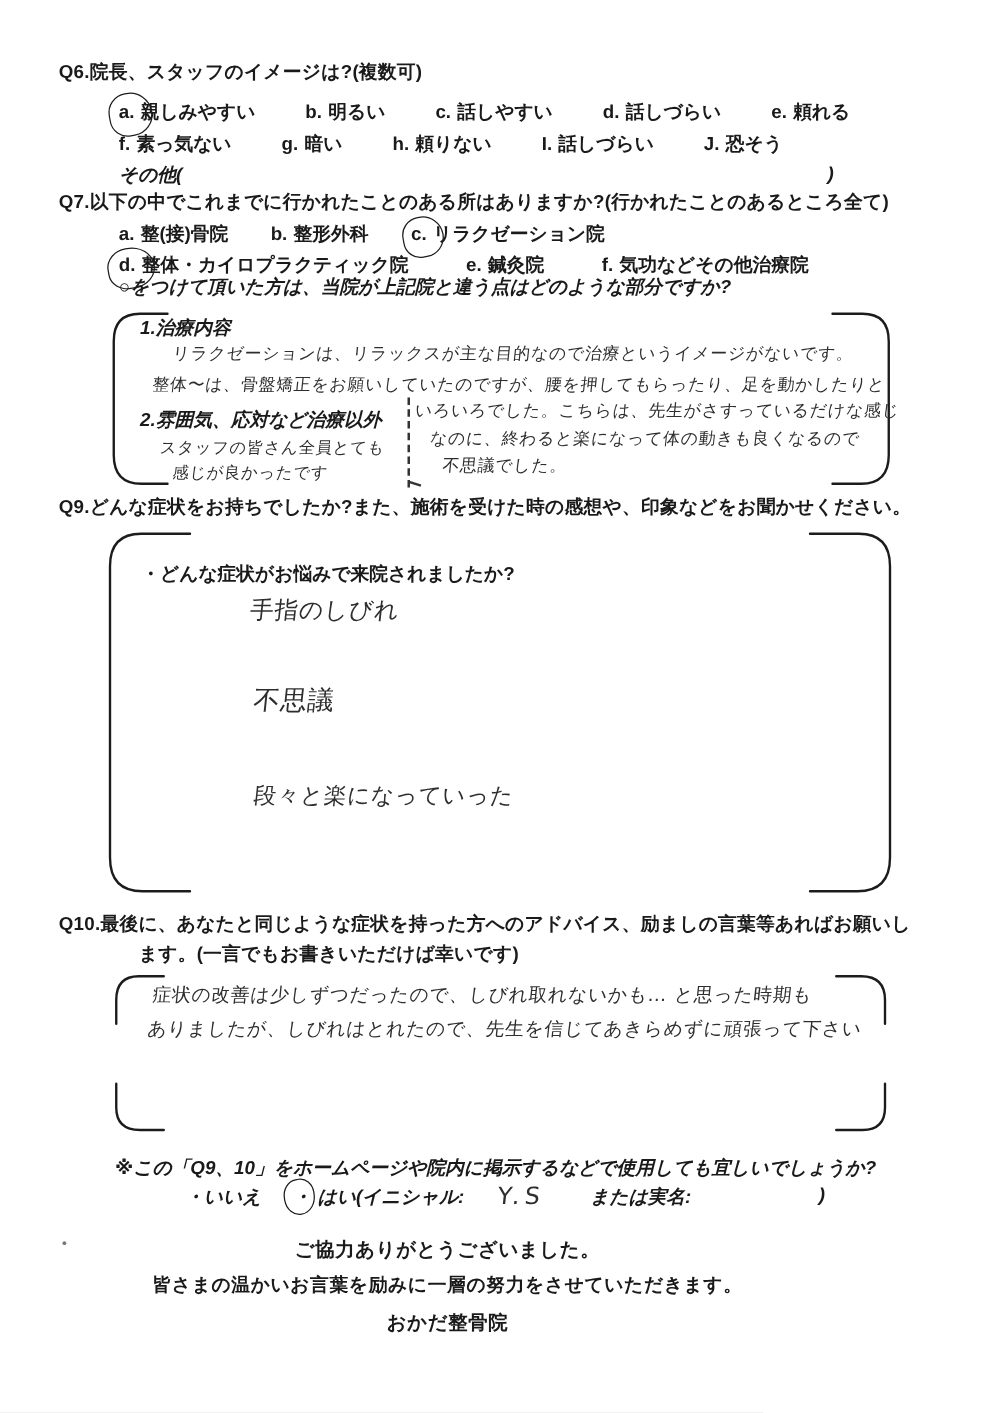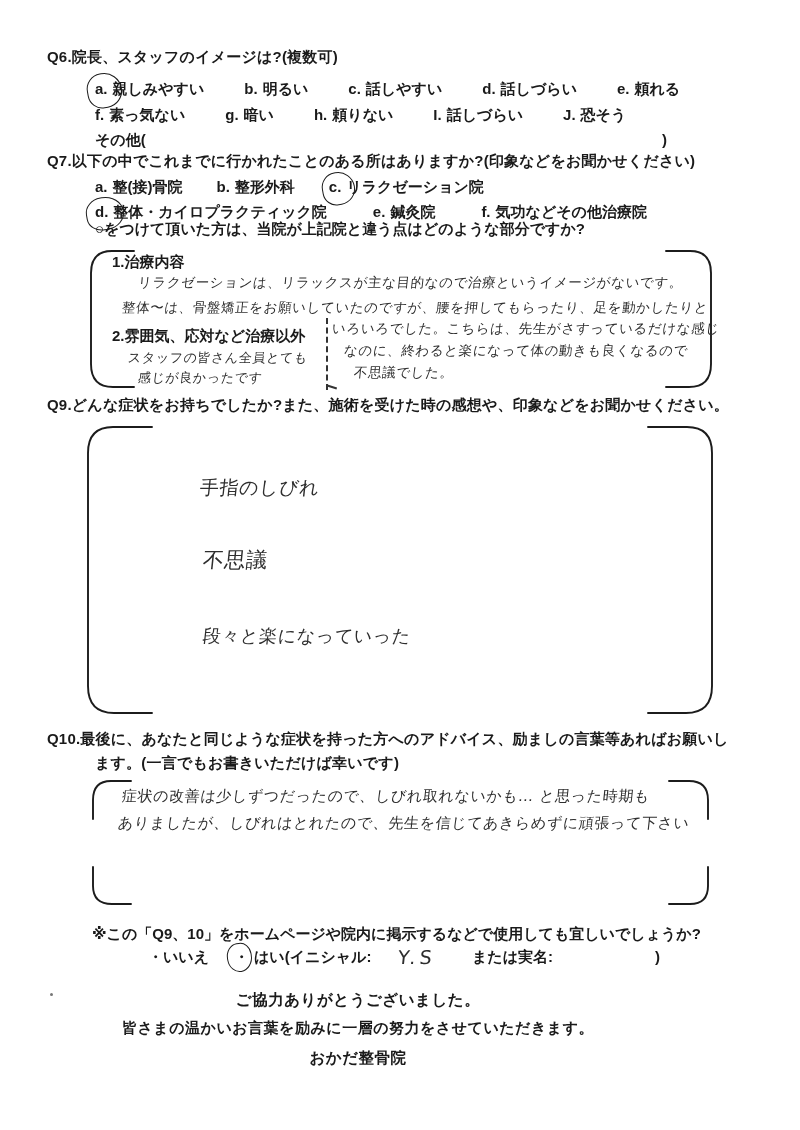--- a/index.html
+++ b/index.html
@@ -2,21 +2,21 @@
 <html><head>
 <meta charset="utf-8">
 <style>
   html,body{margin:0;padding:0;background:#e8e8e8;}
   #page{
     position:relative;width:800px;height:1130px;background:#ffffff;
     font-family:"Liberation Sans","DejaVu Sans",sans-serif;
     color:#1a1a1a;overflow:hidden;margin:0 auto;
   }
   .abs{position:absolute;white-space:nowrap;}
-  .b{font-weight:700;}
+  .b{font-weight:700;font-style:italic;}
   .q-heading{font-size:15px;font-weight:700;letter-spacing:0.2px;}
   .opt-row{position:absolute;display:flex;white-space:nowrap;font-weight:700;font-size:15px;}
   .opt{display:inline-flex;align-items:baseline;}
   .mark{position:relative;display:inline-block;margin-right:5px;}
   .circle-mark{
     position:absolute;left:-8px;top:-7px;width:33px;height:33px;
     border:1.7px solid #1d1d1d;border-radius:48% 55% 52% 45%;
     transform:rotate(-10deg);pointer-events:none;
   }
   .circle-mark.sm{left:-7px;top:-5px;width:23px;height:27px;border-radius:50% 45% 55% 50%;}
@@ -102,21 +102,21 @@
     </span>
     <span class="opt">
       <span class="mark"><span>J.</span></span>
       <span>恐そう</span>
     </span>
   </div>
 
   <div class="abs b" style="left:95px;top:131px;font-size:15px">その他(</div>
   <div class="abs b" style="left:662px;top:131px;font-size:15px">)</div>
 
-  <div class="abs q-heading" style="left:47px;top:152px">Q7.以下の中でこれまでに行かれたことのある所はありますか?(印象などをお聞かせください)</div>
+  <div class="abs q-heading" style="left:47px;top:152px">Q7.以下の中でこれまでに行かれたことのある所はありますか?(行かれたことのあるところ全て)</div>
 
   <div class="opt-row" style="left:95px;top:178px;gap:34px">
     <span class="opt">
       <span class="mark"><span>a.</span></span>
       <span>整(接)骨院</span>
     </span>
     <span class="opt">
       <span class="mark"><span>b.</span></span>
       <span>整形外科</span>
     </span>
@@ -156,28 +156,29 @@
   <div class="abs hw" style="left:344px;top:342px;font-size:13.5px">なのに、終わると楽になって体の動きも良くなるので</div>
   <div class="abs hw" style="left:354px;top:364px;font-size:13.5px">不思議でした。</div>
   <div class="abs b" style="left:112px;top:327px;font-size:15px">2.雰囲気、応対など治療以外</div>
   <div class="abs hw" style="left:128px;top:349px;font-size:13px">スタッフの皆さん全員とても</div>
   <div class="abs hw" style="left:138px;top:369px;font-size:13px">感じが良かったです</div>
   <div class="dashed-divider"></div>
   <div class="dash-hook"></div>
 
   <div class="abs q-heading" style="left:47px;top:396px">Q9.どんな症状をお持ちでしたか?また、施術を受けた時の感想や、印象などをお聞かせください。</div>
 
+  <div class="abs prompt" style="left:113px;top:450px">・どんな症状がお悩みで来院されましたか?</div>
   <div class="abs hw" style="left:200px;top:475px;font-size:19px">手指のしびれ</div>
 
   <div class="abs hw" style="left:203px;top:546px;font-size:21px">不思議</div>
 
   <div class="abs hw" style="left:203px;top:624px;font-size:18px">段々と楽になっていった</div>
 
   <div class="abs q-heading" style="left:47px;top:730px">Q10.最後に、あなたと同じような症状を持った方へのアドバイス、励ましの言葉等あればお願いし</div>
-  <div class="abs q-heading" style="left:95px;top:754px">ます。(一言でもお書きいただけば幸いです)</div>
+  <div class="abs q-heading" style="left:111px;top:754px">ます。(一言でもお書きいただけば幸いです)</div>
 
   <div class="abs hw" style="left:122px;top:787px;font-size:15px">症状の改善は少しずつだったので、しびれ取れないかも… と思った時期も</div>
   <div class="abs hw" style="left:118px;top:814px;font-size:15px">ありましたが、しびれはとれたので、先生を信じてあきらめずに頑張って下さい</div>
 
   <div class="abs b" style="left:92px;top:925px;font-size:15px">※この「Q9、10」をホームページや院内に掲示するなどで使用しても宜しいでしょうか?</div>
 
   <div class="abs b" style="left:148px;top:948px;font-size:15px">・いいえ</div>
   <div class="abs b" style="left:234px;top:948px;font-size:15px">
     <span class="mark">
       <span class="circle-mark sm"></span>

